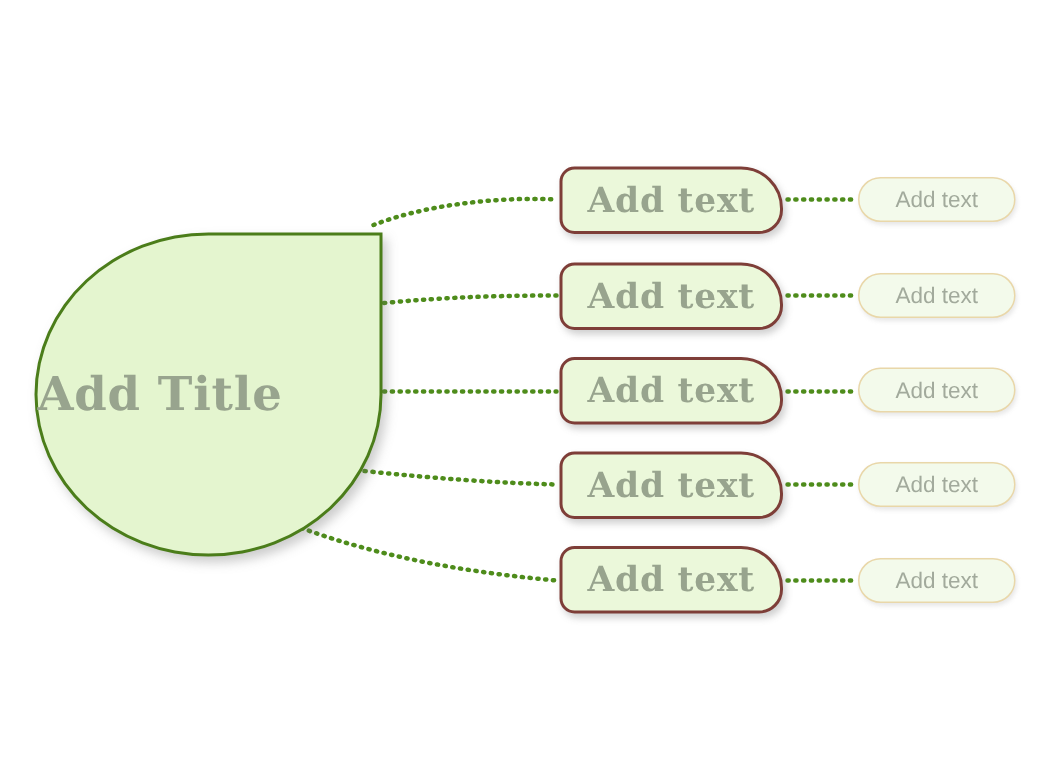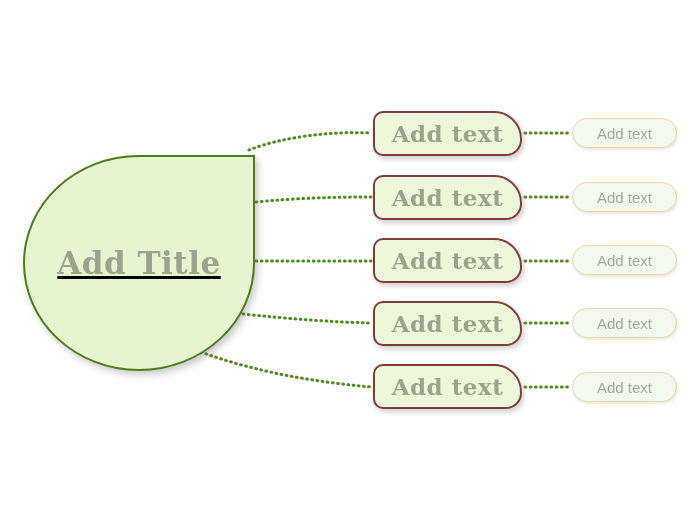--- a/index.html
+++ b/index.html
@@ -43,22 +43,21 @@
     position: absolute;
     left: 23px; top: 155px;
     width: 232px; height: 216px;
     background: var(--root-fill);
     border: 2.5px solid var(--root-border);
     border-radius: 50% 0 50% 50%;
     box-sizing: border-box;
     box-shadow: 3px 4px 7px rgba(110,110,110,0.35);
     display: flex;
     align-items: center;
-    justify-content: center;
-    text-decoration: underline;
+    justify-content: flex-start;
   }
   .root-label {
     font-size: 31px;
     font-weight: bold;
     color: var(--node-text);
     letter-spacing: 0.5px;
     user-select: none;
   }
   .branch-node {
     position: absolute;

